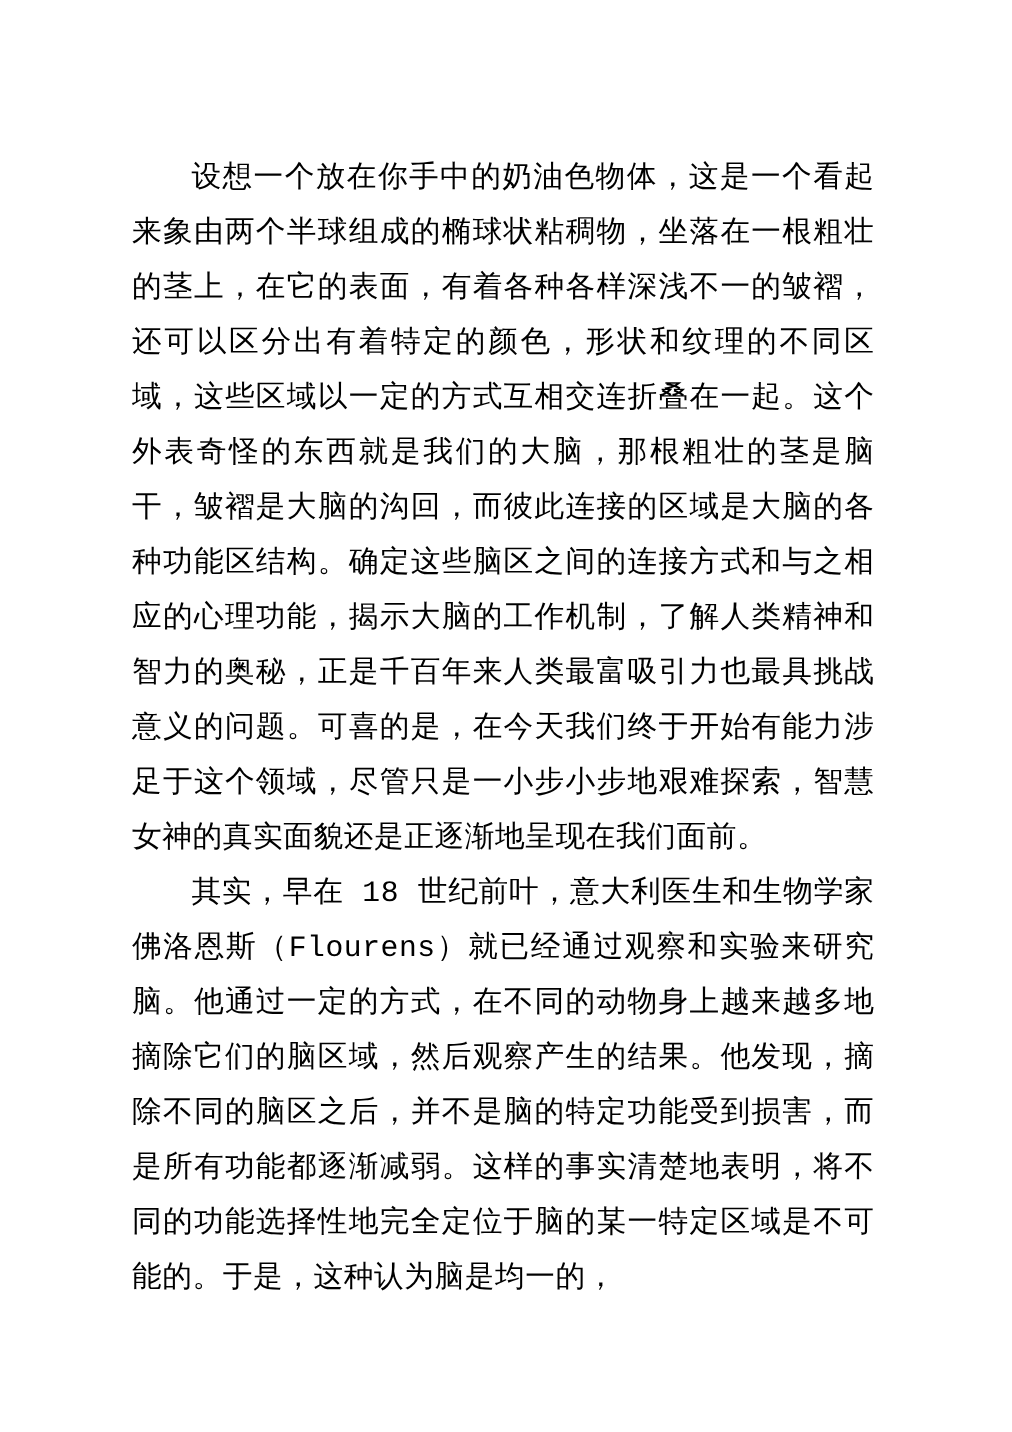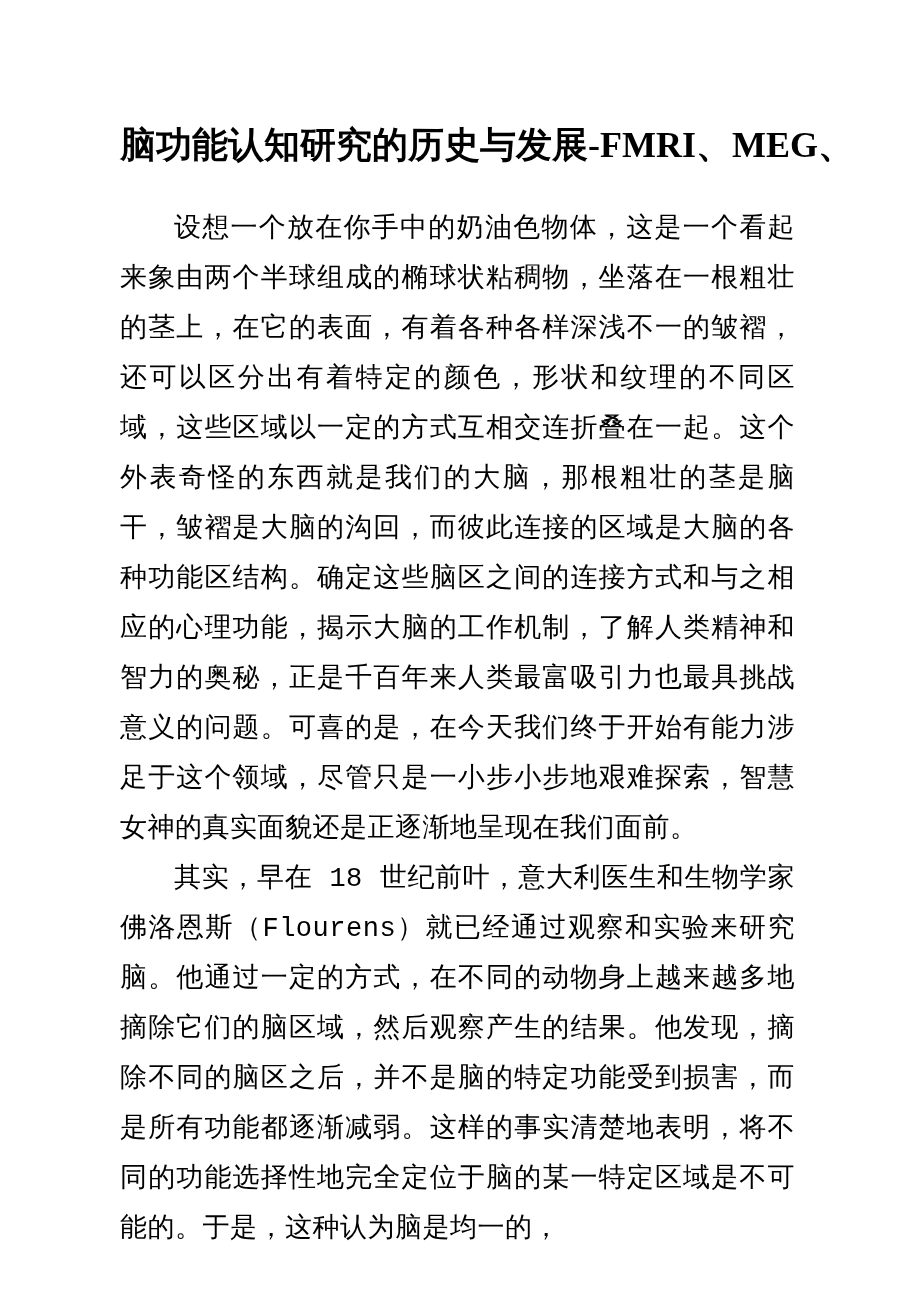--- a/index.html
+++ b/index.html
@@ -39,20 +39,19 @@
     text-indent: 2em;
     letter-spacing: 0.5px;
     font-family: Liberation Mono, monospace;
   }
 </style>
 </head>
 <body>
 
 <div class="page">
   <h1 class="doc-title">
-    <div class="title-line">脑功能认知研究的历史与发展-FMRI、MEG、</div>
   </h1>
 
   <div class="doc-body">
     <p>设想一个放在你手中的奶油色物体，这是一个看起来象由两个半球组成的椭球状粘稠物，坐落在一根粗壮的茎上，在它的表面，有着各种各样深浅不一的皱褶，还可以区分出有着特定的颜色，形状和纹理的不同区域，这些区域以一定的方式互相交连折叠在一起。这个外表奇怪的东西就是我们的大脑，那根粗壮的茎是脑干，皱褶是大脑的沟回，而彼此连接的区域是大脑的各种功能区结构。确定这些脑区之间的连接方式和与之相应的心理功能，揭示大脑的工作机制，了解人类精神和智力的奥秘，正是千百年来人类最富吸引力也最具挑战意义的问题。可喜的是，在今天我们终于开始有能力涉足于这个领域，尽管只是一小步小步地艰难探索，智慧女神的真实面貌还是正逐渐地呈现在我们面前。</p>
     <p>其实，早在 18 世纪前叶，意大利医生和生物学家佛洛恩斯（Flourens）就已经通过观察和实验来研究脑。他通过一定的方式，在不同的动物身上越来越多地摘除它们的脑区域，然后观察产生的结果。他发现，摘除不同的脑区之后，并不是脑的特定功能受到损害，而是所有功能都逐渐减弱。这样的事实清楚地表明，将不同的功能选择性地完全定位于脑的某一特定区域是不可能的。于是，这种认为脑是均一的，</p>
   </div>
 </div>
 
 </body></html>

